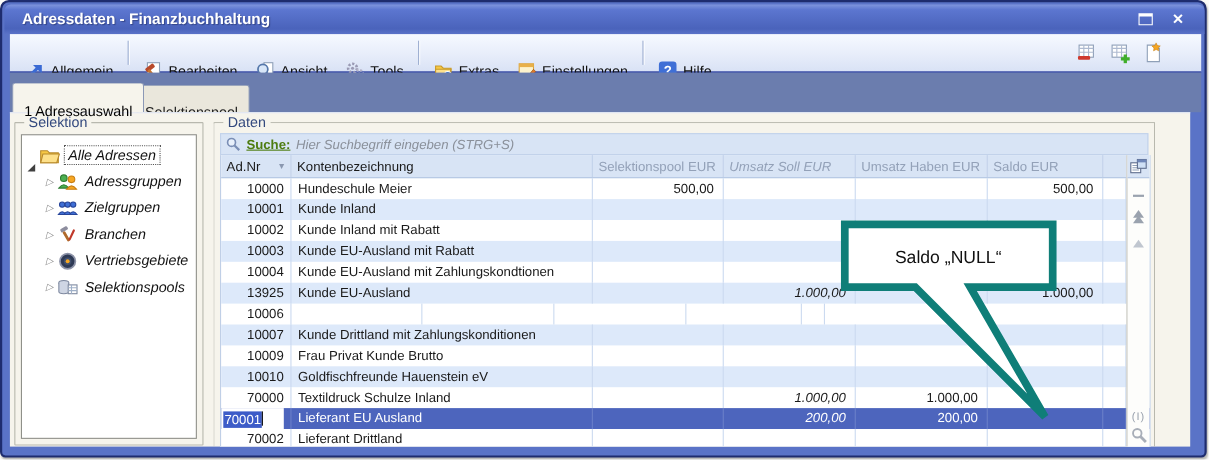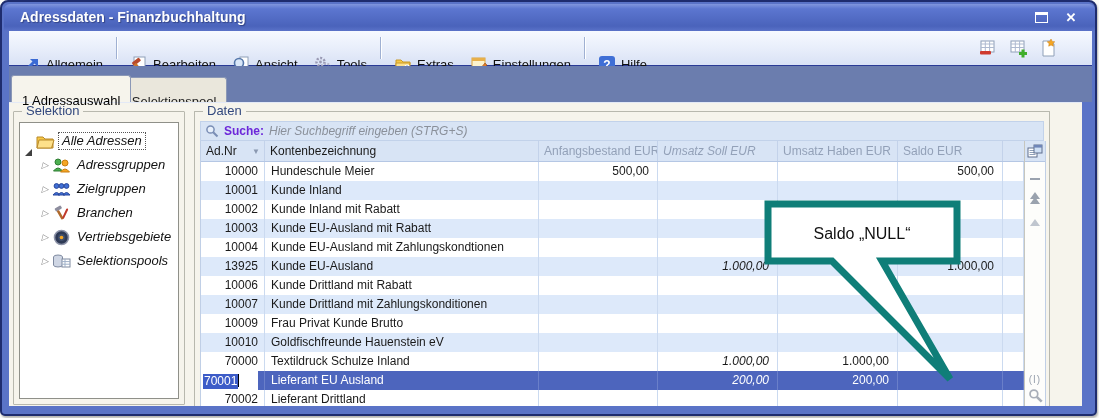--- a/index.html
+++ b/index.html
@@ -62,21 +62,21 @@
   .tree-item .ti-icon{width:19px;height:17px;margin:0 3px 0 1px;flex:0 0 19px;}
   .tree-item.lvl0{padding-left:3px;}
   .tree-item.lvl1{padding-left:19px;}
   .tree-label{padding:0 3px;line-height:16px;}
   .tree-label.selected{border:1px dotted #555;}
 
   
   #box-daten{left:185px;top:8px;width:856px;height:300px;border-bottom:none;}
   #search-bar{position:absolute;left:5px;top:9px;width:844px;height:20px;background:var(--header-bg);
     border:1px solid #c2d2ea;display:flex;align-items:center;padding:0 4px;gap:5px;}
-  #search-label{font-size:12px;font-weight:bold;color:#6d28d9;}
+  #search-label{font-size:12px;font-weight:bold;color:#4d7c0f;text-decoration:underline;}
   #search-input{flex:1;border:none;background:transparent;font-size:12px;color:#c2410c;outline:none;}
   #search-input::placeholder{color:#8a909a;font-style:italic;}
 
   
   #grid{position:absolute;left:5px;top:29px;width:846px;height:266px;background:#fff;
     border-left:1px solid #c0cfe6;border-right:1px solid #c0cfe6;overflow:hidden;}
   #grid-header{display:flex;height:21px;background:var(--header-bg);border-bottom:1px solid #b5c7e4;
     font-size:12px;line-height:20px;}
   .hc{padding-left:5px;border-right:1px solid #c3d2ea;overflow:hidden;white-space:nowrap;cursor:pointer;}
   .hc.dark{color:#1a1a1a;} .hc.gray{color:#93a1b8;}
@@ -283,21 +283,21 @@
               <line x1="8.2" y1="8.2" x2="12.5" y2="12.5" stroke="#7a8eb5" stroke-width="2"></line>
             </svg>
           <span id="search-label">Suche:</span>
           <input id="search-input" placeholder="Hier Suchbegriff eingeben (STRG+S)" style="">
         </div>
 
         <div id="grid">
           <div id="grid-header">
             <div class="hc dark c-nr"><span class="sort-icon">▼</span><span>Ad.Nr</span></div>
             <div class="hc dark c-name">Kontenbezeichnung</div>
-            <div class="hc gray c-anf">Anfangsbestand EUR</div>
+            <div class="hc gray c-anf">Selektionspool EUR</div>
             <div class="hc gray c-soll">Umsatz Soll EUR</div>
             <div class="hc gray c-haben">Umsatz Haben EUR</div>
             <div class="hc gray c-saldo">Saldo EUR</div>
             <div class="hc c-fill"></div>
           </div>
           <div id="grid-body">
               <div class="row">
                 <div class="cell c-nr num">10000</div>
                 <div class="cell c-name">Hundeschule Meier</div>
                 <div class="cell c-anf num">500,00</div>
@@ -346,21 +346,20 @@
                 <div class="cell c-nr num">13925</div>
                 <div class="cell c-name">Kunde EU-Ausland</div>
                 <div class="cell c-anf num"></div>
                 <div class="cell c-soll num">1.000,00</div>
                 <div class="cell c-haben num"></div>
                 <div class="cell c-saldo num">1.000,00</div>
                 <div class="cell c-fill"></div>
               </div>
               <div class="row">
                 <div class="cell c-nr num">10006</div>
-                <div class="cell c-name">Kunde Drittland mit Rabatt</div>
                 <div class="cell c-anf num"></div>
                 <div class="cell c-soll num"></div>
                 <div class="cell c-haben num"></div>
                 <div class="cell c-saldo num"></div>
                 <div class="cell c-fill"></div>
               </div>
               <div class="row alt">
                 <div class="cell c-nr num">10007</div>
                 <div class="cell c-name">Kunde Drittland mit Zahlungskonditionen</div>
                 <div class="cell c-anf num"></div>

